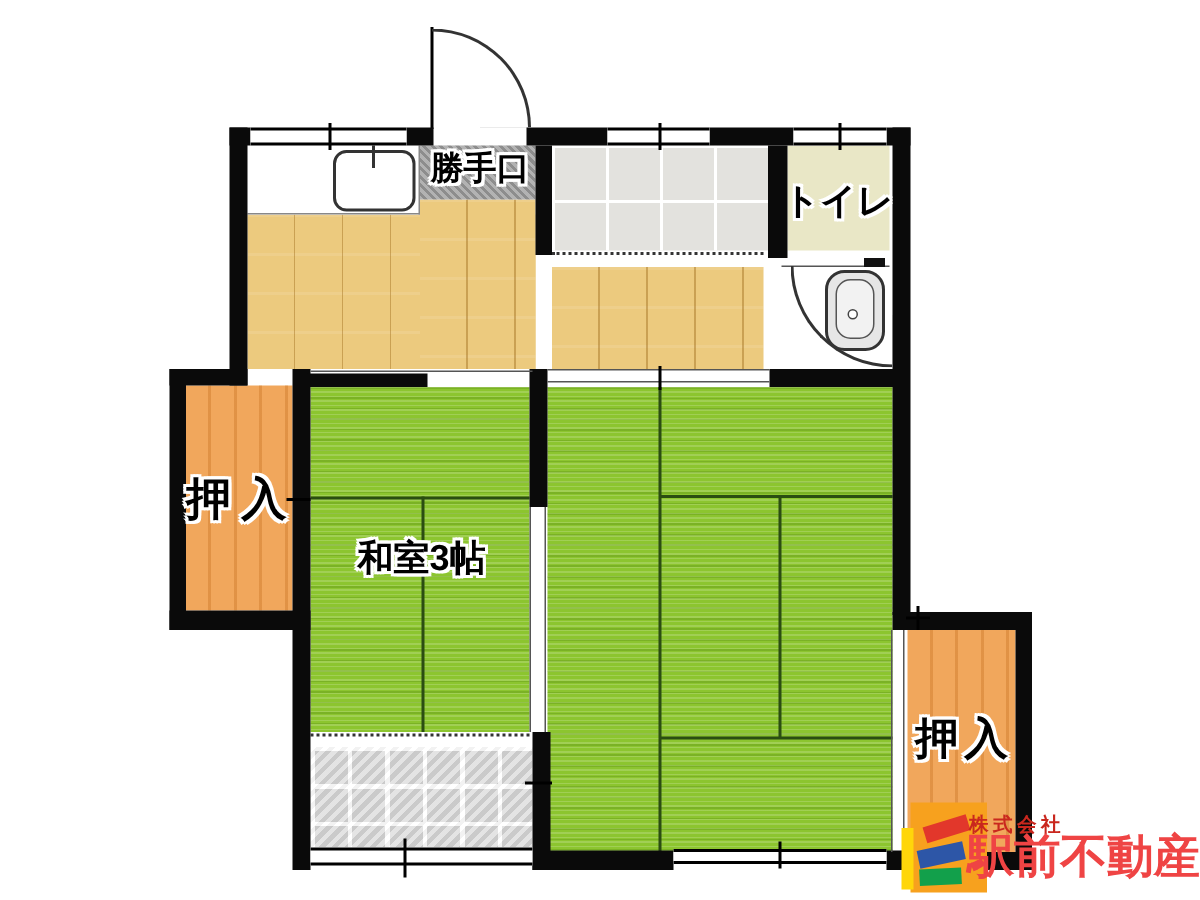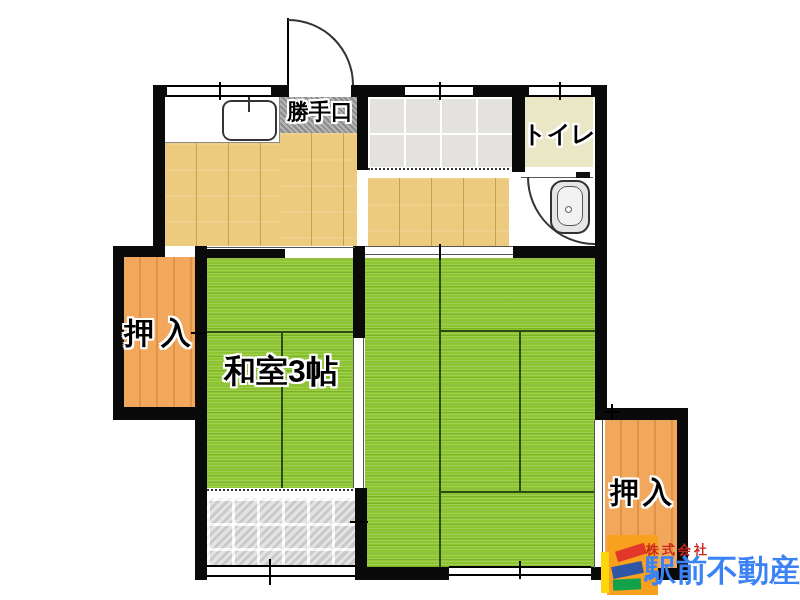--- a/index.html
+++ b/index.html
@@ -126,26 +126,26 @@
   <div class="tick" style="left:269px;top:559px;width:2px;height:26px;"></div>
   <div class="tick" style="left:519px;top:561px;width:2px;height:18px;"></div>
   <div class="tick" style="left:191px;top:332px;width:16px;height:2px;"></div>
   <div class="tick" style="left:350px;top:521px;width:18px;height:2px;"></div>
   <div class="tick" style="left:611px;top:404px;width:2px;height:16px;"></div>
   <div class="tick" style="left:604px;top:411px;width:16px;height:2px;"></div>
 
   <div class="lab" style="left:320px;top:112px;font-size:22px;">勝手口</div>
   <div class="lab" style="left:559px;top:134px;font-size:24px;">トイレ</div>
   <div class="lab" style="left:161px;top:333px;font-size:30px;letter-spacing:7px;">押入</div>
-  <div class="lab" style="left:281px;top:372px;font-size:32px;">和室3帖</div>
+  <div class="lab" style="left:281px;top:372px;font-size:24px;">和室3帖</div>
   <div class="lab" style="left:643px;top:493px;font-size:29px;letter-spacing:4px;">押入</div>
 
   <div class="abs" style="left:588px;top:533px;width:212px;height:67px;">
     <div class="logo-bar" style="left:19px;top:2px;width:51px;height:60px;background:#f7a11e;"></div>
     <div class="logo-bar" style="left:13px;top:19px;width:8px;height:41px;background:#ffd60a;"></div>
     <div class="logo-bar" style="left:28px;top:14px;width:30px;height:11px;background:#e2372b;transform:rotate(-17deg);"></div>
     <div class="logo-bar" style="left:24px;top:31px;width:31px;height:12px;background:#2d56a7;transform:rotate(-12deg);"></div>
     <div class="logo-bar" style="left:25px;top:46px;width:28px;height:11px;background:#12a04b;transform:rotate(-3deg);"></div>
     <div class="logo-bar" style="left:58px;top:8px;font-size:13px;letter-spacing:3px;color:#c9271e;font-weight:700;">株式会社</div>
-    <div class="logo-bar" style="left:57px;top:17px;font-size:31px;color:#3b82f6;font-weight:700;white-space:nowrap;">駅前不動産</div>
+    <div class="logo-bar" style="left:57px;top:17px;font-size:31px;color:#ef4444;font-weight:700;white-space:nowrap;">駅前不動産</div>
   </div>
 
 </div>
 
 </body></html>

